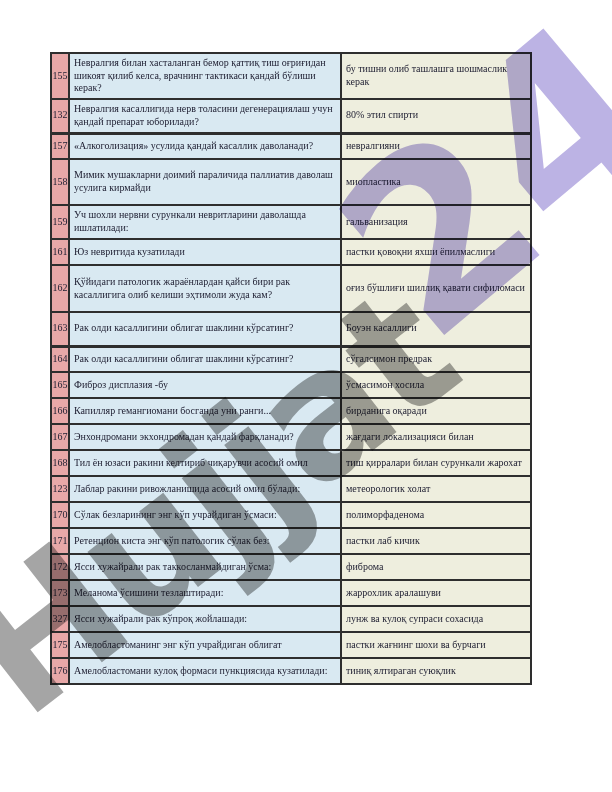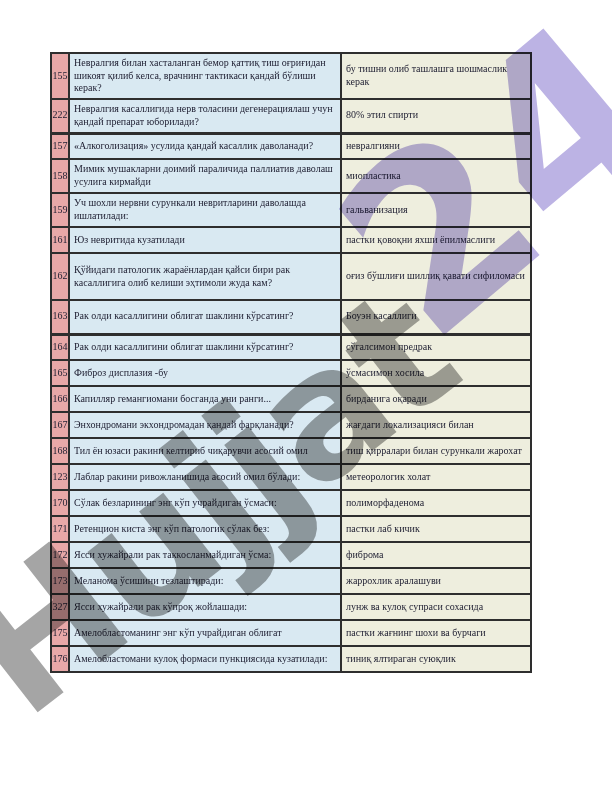--- a/index.html
+++ b/index.html
@@ -40,21 +40,21 @@
     background: var(--num-bg, #e8a8a8);
     text-align: center;
     padding: 2px 0;
     font-size: 10px;
   }
   td.question { background: var(--q-bg, #d9e9f2); }
   td.answer   { background: var(--a-bg, #eeeede); }
   tr { height: 26px; }
   tr:nth-child(1) { height: 46px; }
   tr:nth-child(2) { height: 34px; }
-  tr:nth-child(4) { height: 34px; border-radius: 12px; }
+  tr:nth-child(4) { height: 46px; border-radius: 12px; }
   tr:nth-child(5) { height: 34px; }
   tr:nth-child(7) { height: 47px; }
   tr:nth-child(8) { height: 34px; }
   
   tr:nth-child(3) td, tr:nth-child(9) td, tr:nth-child(22) td { border-top-width: 3px; margin-top: 27px; }
 
   .wm {
     position: absolute;
     font-family: "DejaVu Sans", sans-serif;
     font-weight: bold;
@@ -98,21 +98,21 @@
       <col class="c-q">
       <col class="c-a">
     </colgroup>
     <tbody id="table-body">
         <tr>
           <td class="num">155</td>
           <td class="question">Невралгия билан хасталанган бемор қаттиқ тиш оғриғидан шикоят қилиб келса, врачнинг тактикаси қандай бўлиши керак?</td>
           <td class="answer">бу тишни олиб ташлашга шошмаслик керак</td>
         </tr>
         <tr>
-          <td class="num">222</td>
+          <td class="num">132</td>
           <td class="question">Невралгия касаллигида нерв толасини дегенерациялаш учун қандай препарат юборилади?</td>
           <td class="answer">80% этил спирти</td>
         </tr>
         <tr>
           <td class="num">157</td>
           <td class="question">«Алкоголизация» усулида қандай касаллик даволанади?</td>
           <td class="answer">невралгияни</td>
         </tr>
         <tr>
           <td class="num">158</td>

